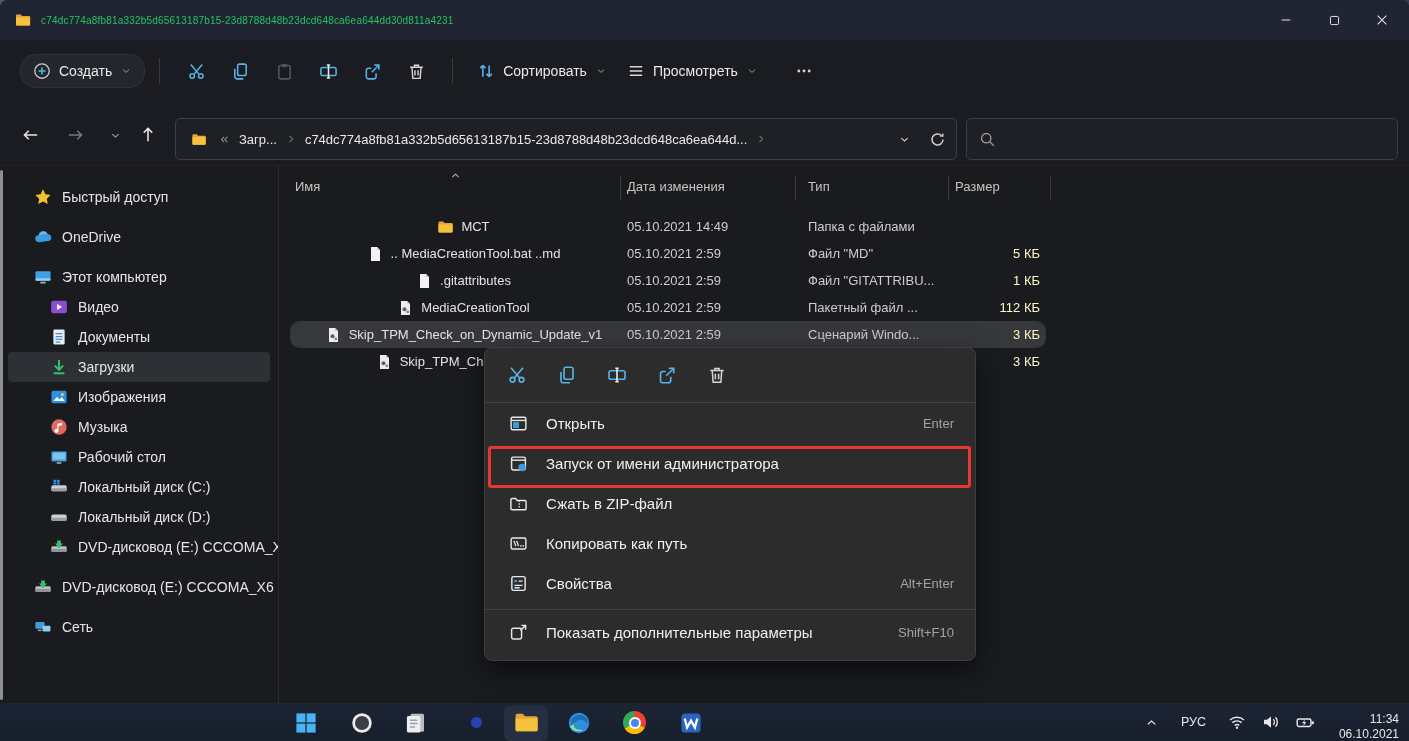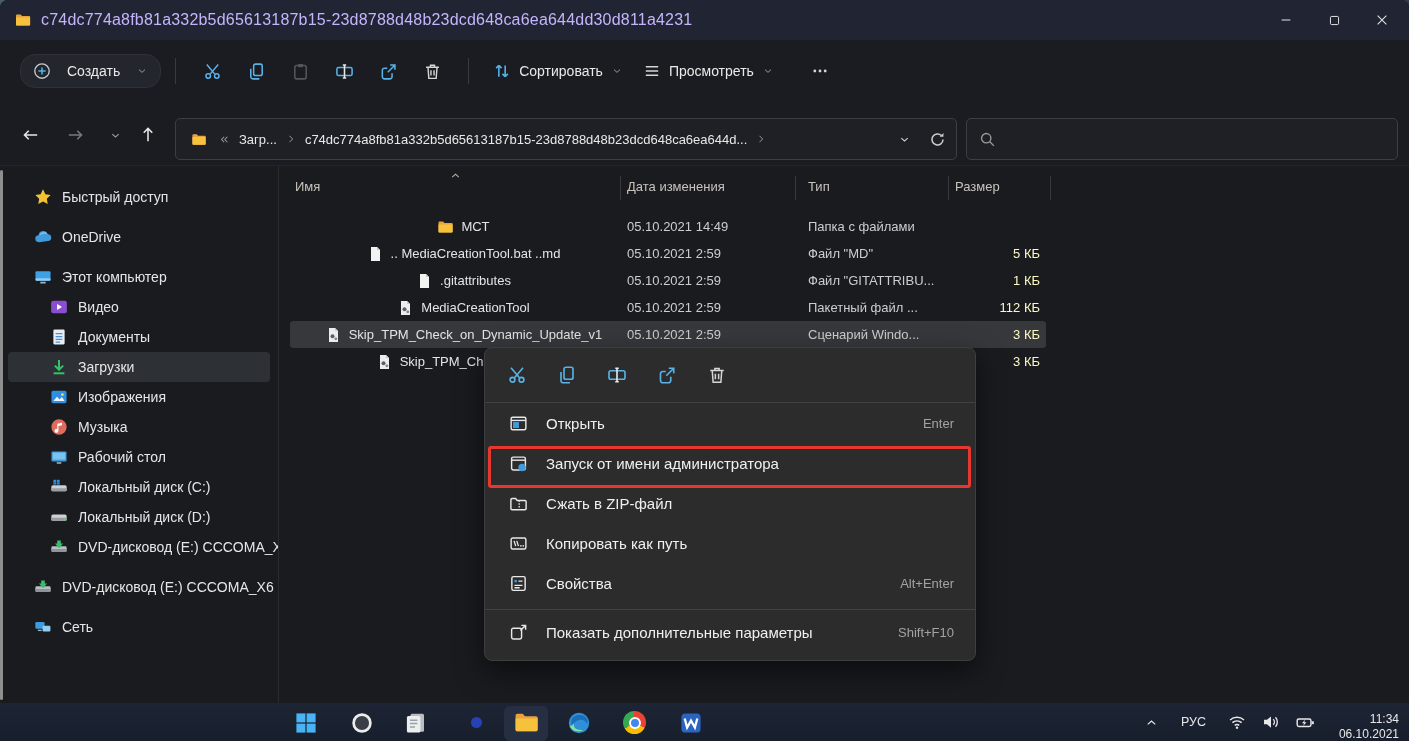--- a/index.html
+++ b/index.html
@@ -12,28 +12,28 @@
   .screen{position:relative;width:1409px;height:741px;overflow:hidden;
     background:linear-gradient(135deg,#4a5c70 0%,#33435a 40%,#24324a 100%);}
   svg.ic{display:inline-block;vertical-align:middle;}
 
   
   .window{position:absolute;left:0;top:0;width:1409px;height:703px;background:var(--bg);
     border-radius:8px 8px 0 0;overflow:hidden;}
   .titlebar{position:absolute;left:0;top:0;right:0;height:40px;background:var(--bgtitle);
     display:flex;align-items:center;padding-left:14px;}
   .titlebar .t-ic{width:18px;height:16px;margin-right:9px;}
-  .titlebar .t-text{color:#c4b5fd;font-size:16px;letter-spacing:.2px;}
+  .titlebar .t-text{color:#22c55e;font-size:10px;letter-spacing:.2px;}
   .wctrl{position:absolute;top:0;height:40px;width:46px;display:flex;align-items:center;justify-content:center;color:#e6e6e6;}
   .wc-min{right:100px}.wc-max{right:52px}.wc-close{right:4px}
 
   
   .toolbar{position:absolute;left:0;top:40px;right:0;height:62px;background:#1a1c21;
     display:flex;align-items:center;}
-  .btn-new{display:flex;align-items:center;gap:16px;height:34px;margin-left:20px;padding:0 12px;
+  .btn-new{display:flex;align-items:center;gap:8px;height:34px;margin-left:20px;padding:0 12px;
     background:#23262c;border:1px solid #2e3138;border-radius:15px;color:var(--text);font-size:14px;}
   .vsep{width:1px;height:26px;background:#3a3a3a;margin:0 14px;}
   .tbtn{width:44px;height:38px;display:flex;align-items:center;justify-content:center;border-radius:5px;background:transparent;border:none;}
   .tb-blue{color:var(--accent);} .tb-dim{color:#53565b;} .tb-lite{color:#d6d6d6;}
   .tgrp{display:flex;align-items:center;gap:8px;height:36px;padding:0 10px;border-radius:5px;color:var(--text);font-size:14px;background:transparent;border:none;}
   .chev{color:#9a9a9a;}
 
   
   .addr{position:absolute;left:0;top:102px;right:0;height:64px;background:#1a1c21;border-bottom:1px solid #242424;}
   .nav-ic{position:absolute;top:20px;width:30px;height:26px;display:flex;align-items:center;justify-content:center;border:none;background:none;}
@@ -64,21 +64,21 @@
 
   
   .filearea{position:absolute;left:279px;top:0;right:0;bottom:0;}
   .fhead{position:absolute;left:0;top:8px;height:28px;right:0;color:var(--hdr);font-size:13px;}
   .fh{position:absolute;top:5px;}
   .fh-sep{position:absolute;top:2px;width:1px;height:24px;background:#3a3a3a;}
   .sortcaret{position:absolute;left:170px;top:-7px;color:#b9b5ae;}
   .frows{position:absolute;left:11px;top:47px;width:756px;}
   .fr{display:grid;grid-template-columns:337px 181px 147px 91px;height:27px;align-items:center;
     color:#e4e4e4;font-size:13px;border-radius:3px;}
-  .fr.selected{background:var(--sel);}
+  .fr.selected{background:var(--sel);border-radius:10px;}
   .c-name{display:flex;align-items:center;overflow:hidden;white-space:nowrap;padding-left:10px;justify-content:center;}
   .fic{width:17px;height:16px;margin-right:7px;flex:0 0 auto;}
   .c-date,.c-type{color:#cdcdcd;white-space:nowrap;overflow:hidden;}
   .c-size{text-align:right;color:#fef9c3;padding-right:6px;white-space:nowrap;}
 
   
   .menu{position:absolute;left:484px;top:347px;width:492px;background:var(--menu);
     border:1px solid #3e3e3e;border-radius:8px;box-shadow:0 10px 28px rgba(0,0,0,.55);padding-bottom:7px;}
   .qrow{height:55px;display:flex;align-items:center;padding-left:12px;gap:10px;border-bottom:1px solid var(--menuline);}
   .qa{width:40px;height:36px;display:flex;align-items:center;justify-content:center;background:none;border:none;border-radius:5px;}

